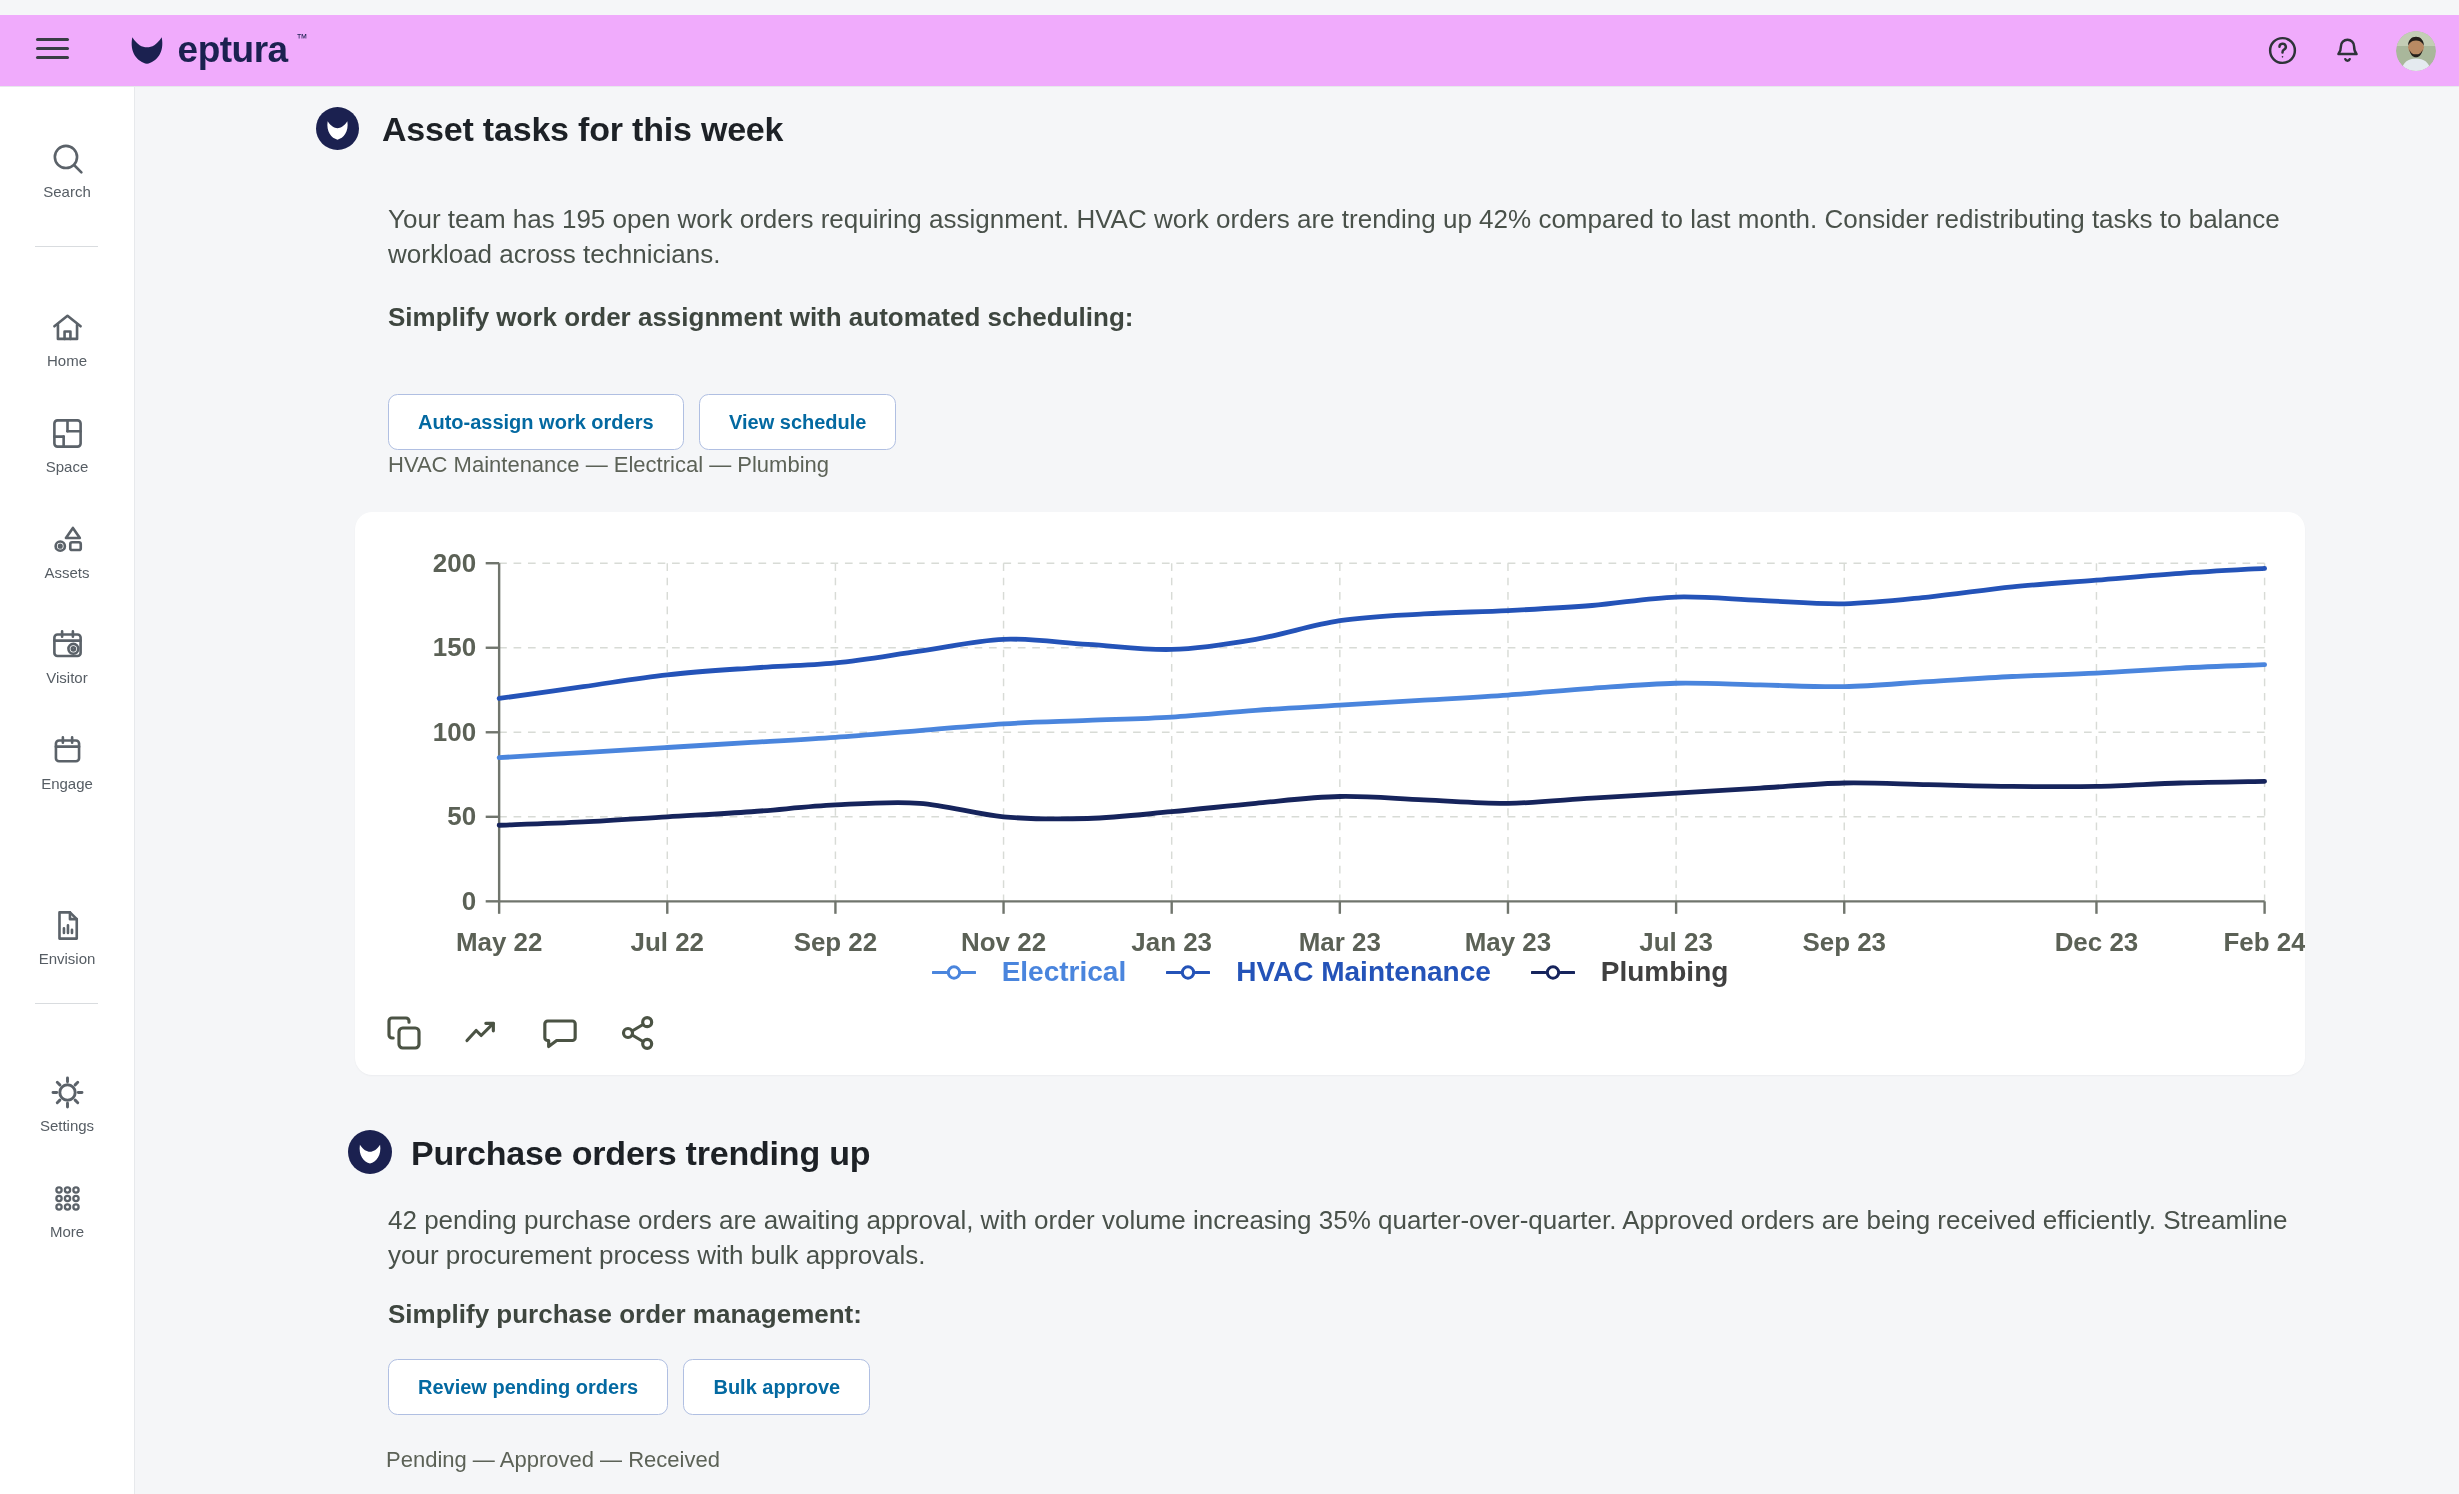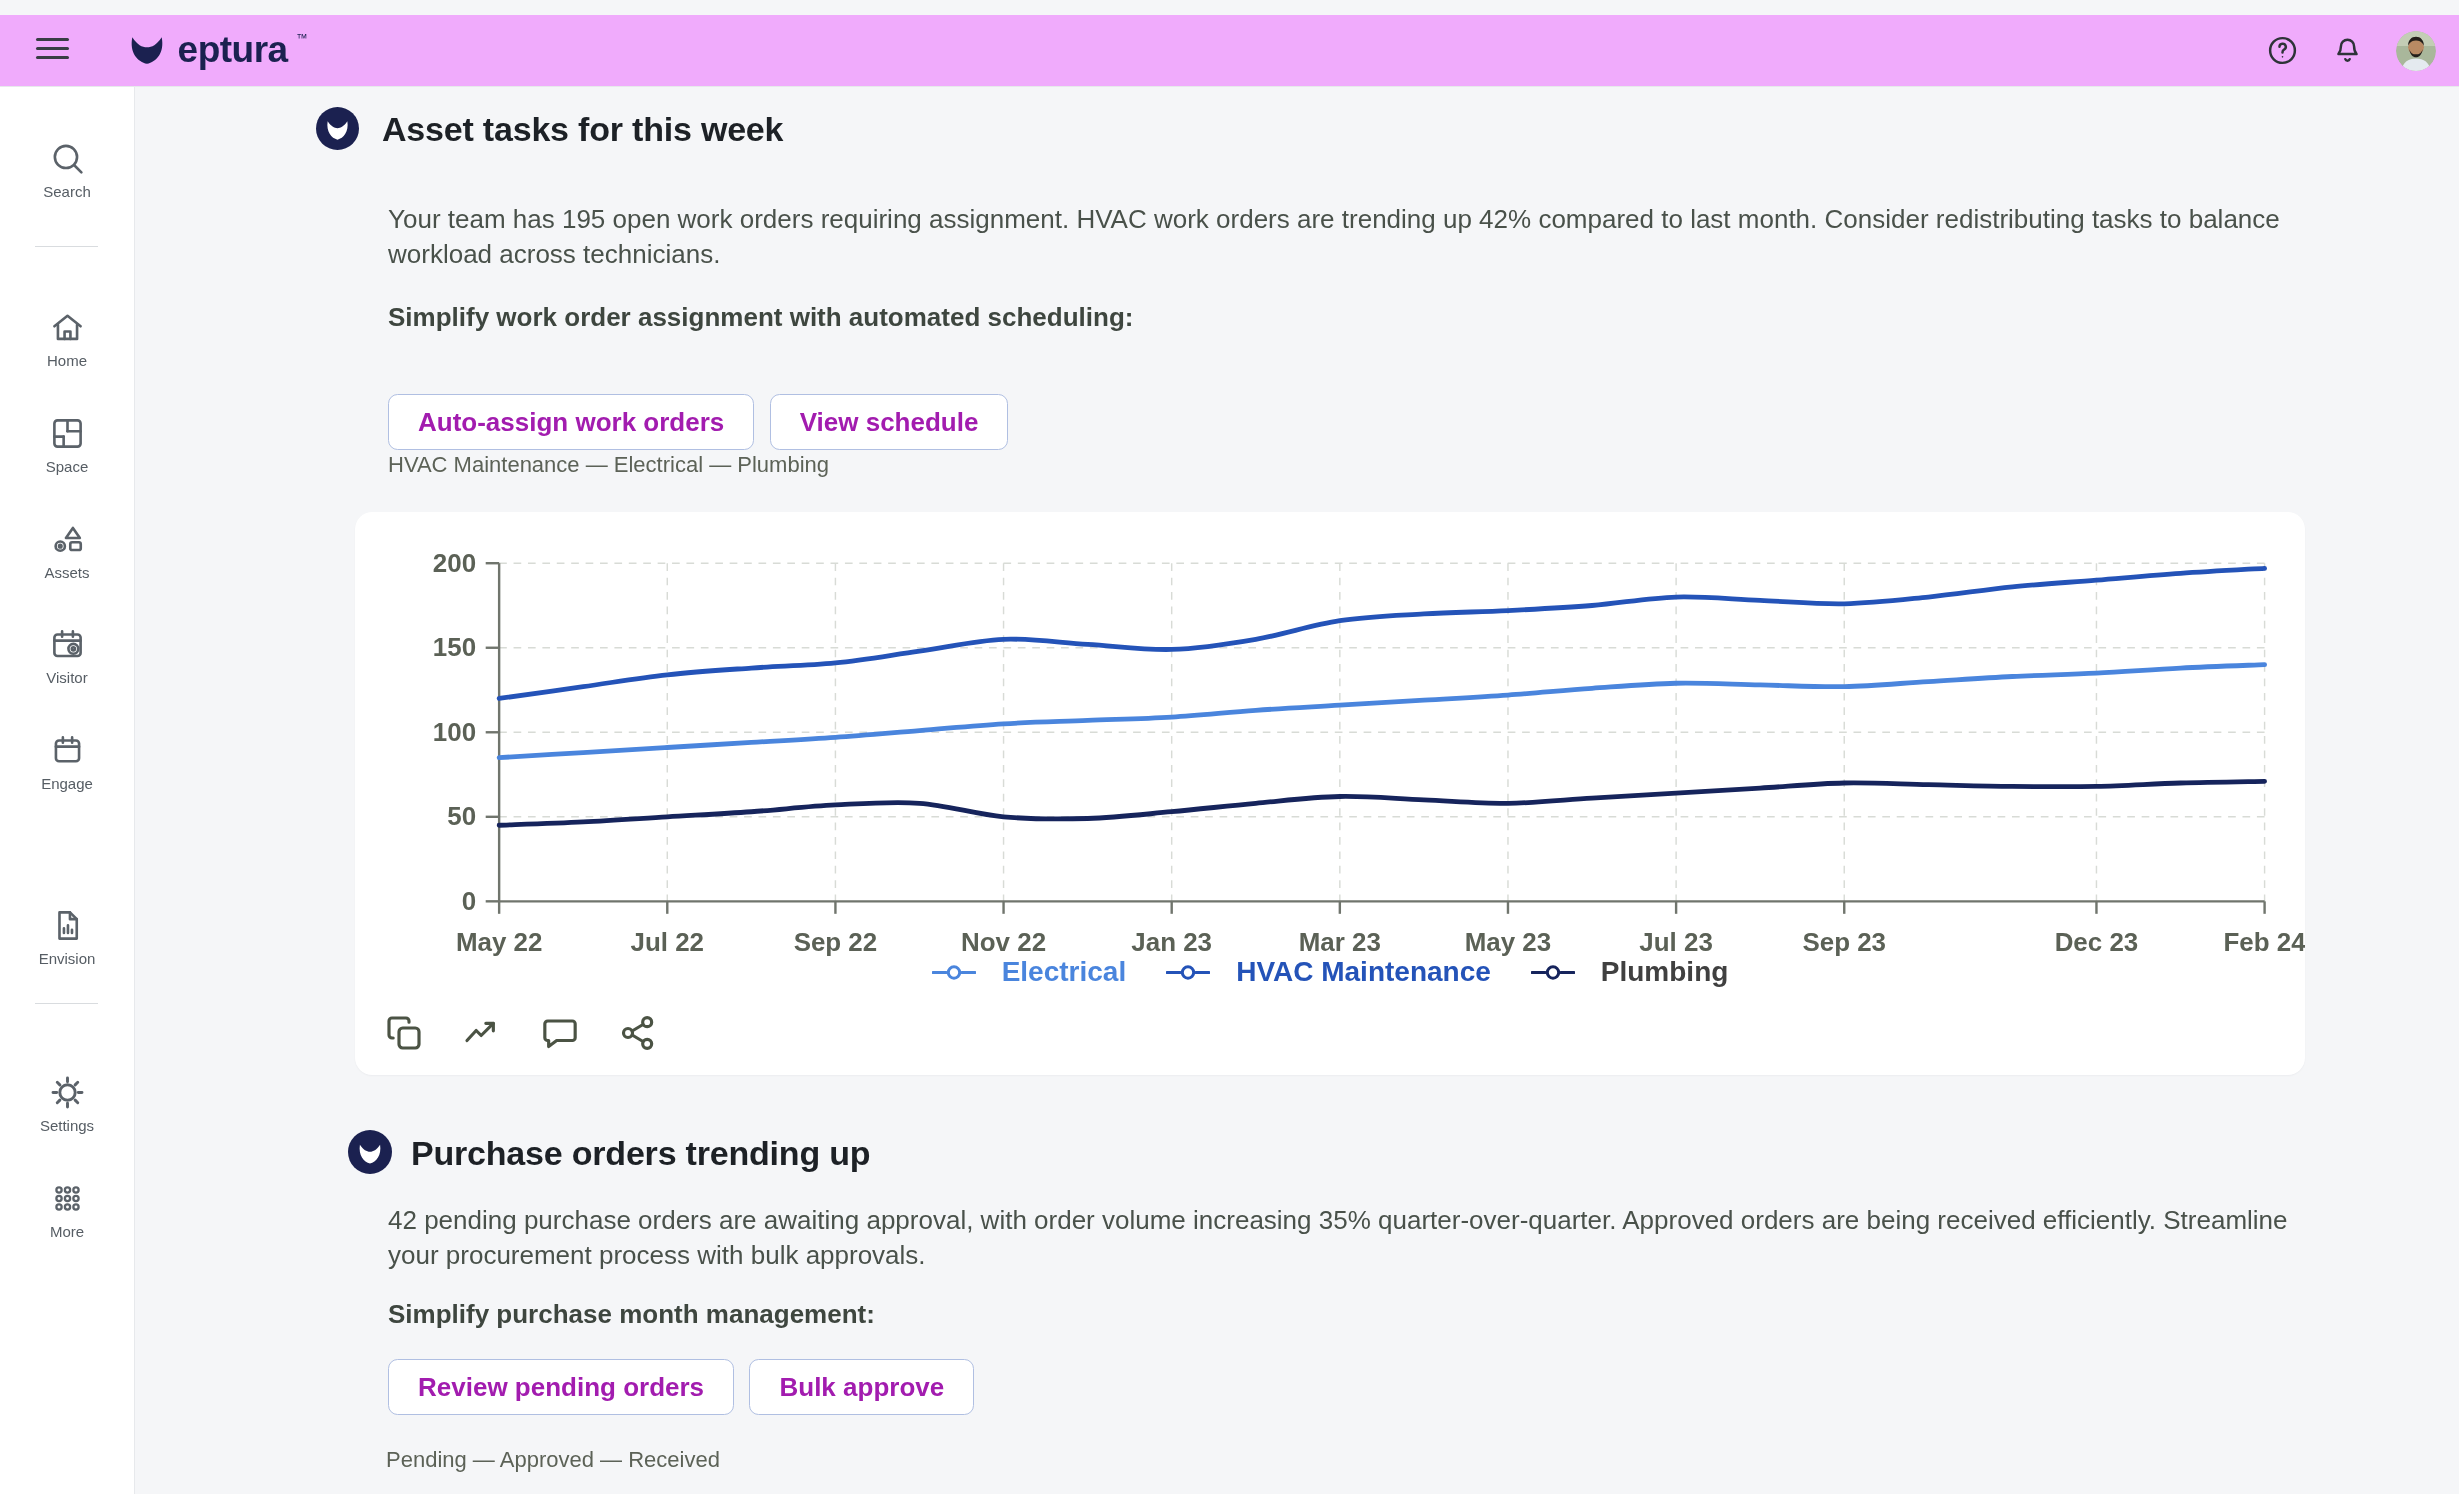--- a/index.html
+++ b/index.html
@@ -20,21 +20,21 @@
   .nav-item{position:absolute;left:0;width:134px;text-align:center;cursor:pointer;}
   .nav-item svg{margin:0 auto;}
   .nav-label{display:block;margin-top:5.8px;font-size:15px;color:#565d64;}
   .sb-divider{position:absolute;left:35px;width:63px;height:1px;background:#d9dcdf;}
   
   .sec-icon{position:absolute;width:43px;height:43px;}
   .sec-title{position:absolute;font-size:34px;font-weight:700;color:#1d2126;letter-spacing:-0.2px;}
   .body-text{position:absolute;width:1912px;font-size:26px;line-height:35px;color:#49514a;}
   .cta-text{position:absolute;font-size:26px;font-weight:700;color:#3e463f;}
   .btn-row{position:absolute;display:flex;gap:15.4px;}
-  .btn{height:56px;display:inline-flex;align-items:center;padding:0 29px;background:#fff;border:1.9px solid #b0bfe2;border-radius:9.6px;font-family:"Liberation Sans",sans-serif;font-size:26px;font-weight:700;color:#a21caf;cursor:pointer;}
+  .btn{height:56px;display:inline-flex;align-items:center;padding:0 29px;background:#fff;border:1.9px solid #b0bfe2;border-radius:9.6px;font-family:"Liberation Sans",sans-serif;font-size:20px;font-weight:700;color:#0369a1;cursor:pointer;}
   .caption{position:absolute;font-size:22px;color:#5c6257;}
   .card{position:absolute;left:355px;top:512px;width:1950px;height:563px;background:#fff;border-radius:17.3px;box-shadow:0 1px 1.9px rgba(20,30,60,0.04);}
   .legend{position:absolute;left:0;right:0;top:444px;display:flex;justify-content:center;align-items:center;gap:40px;}
   .legend-item{display:flex;align-items:center;gap:26px;font-size:28px;font-weight:700;cursor:pointer;}
   .chart-actions{position:absolute;left:29px;top:501px;display:flex;gap:38px;}
   .chart-actions .act{cursor:pointer;}
 </style>
 </head>
 <body>
 
@@ -301,20 +301,20 @@
   </div>
 
   <span class="sec-icon" style="left:348px;top:1130px">
     <svg width="44" height="44" viewBox="0 0 48 48">
         <circle cx="24" cy="24" r="24" fill="#1b2150"></circle>
         <path d="M13 16c-1.8 11.5 4.2 19 11 20.5C30.8 35 36.8 27.5 35 16c-3.8 5.6-7.3 7.6-11 7.6S16.8 21.6 13 16z" fill="#fff"></path>
       </svg>
   </span>
   <div class="sec-title" style="left:411px;top:1134px">Purchase orders trending up</div>
   <div class="body-text" style="left:388px;top:1203px">42 pending purchase orders are awaiting approval, with order volume increasing 35% quarter-over-quarter. Approved orders are being received efficiently. Streamline your procurement process with bulk approvals.</div>
-  <div class="cta-text" style="left:388px;top:1299px">Simplify purchase month management:</div>
+  <div class="cta-text" style="left:388px;top:1299px">Simplify purchase order management:</div>
   <div class="btn-row" style="left:388px;top:1359px">
     <button class="btn">Review pending orders</button>
     <button class="btn">Bulk approve</button>
   </div>
   <div class="caption" style="left:386px;top:1447px">Pending — Approved — Received</div>
 </div>
 
 
 </body></html>

